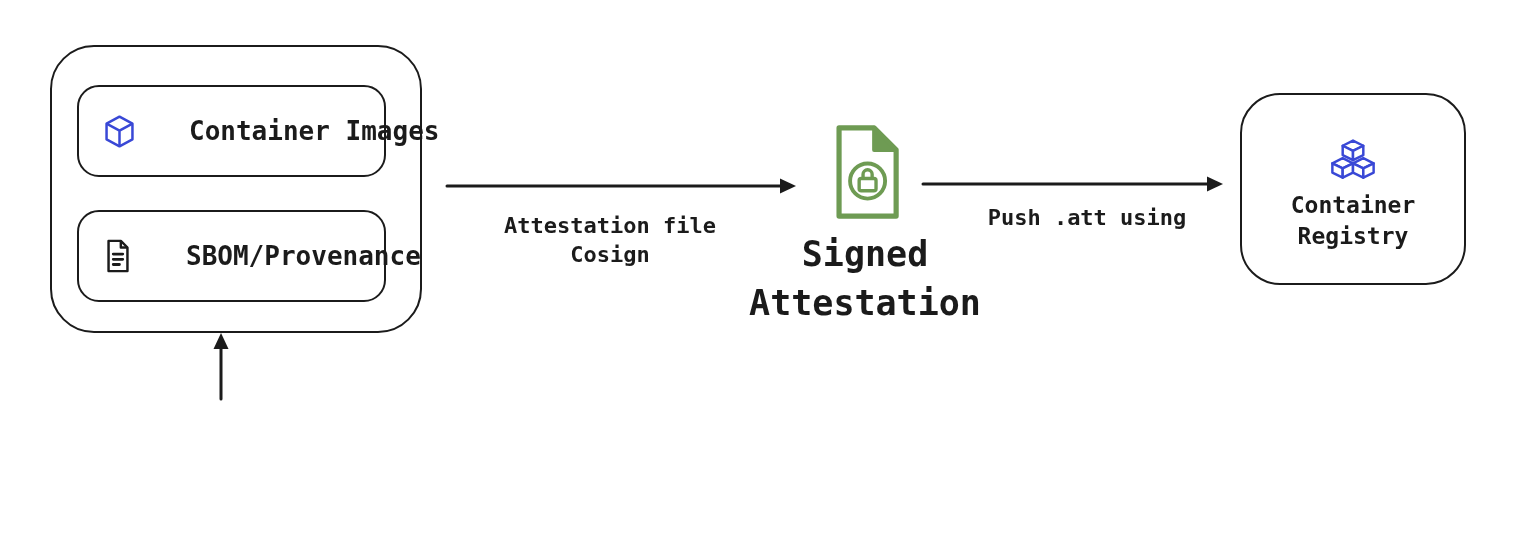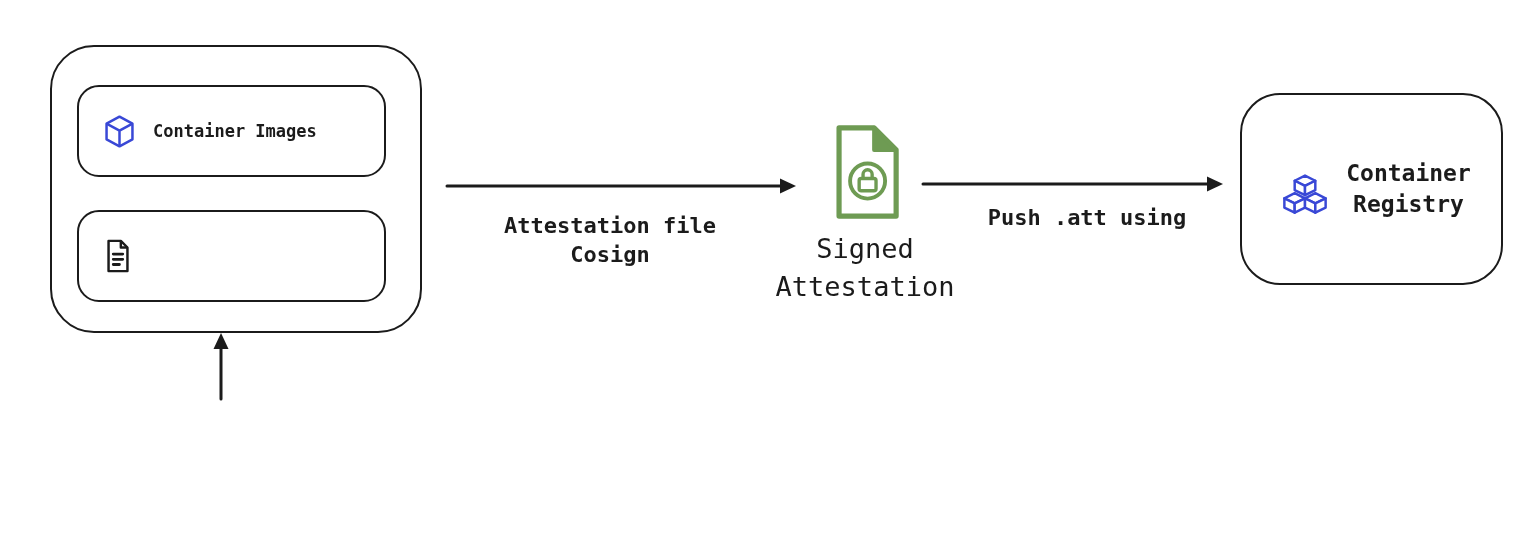--- a/index.html
+++ b/index.html
@@ -30,21 +30,21 @@
     position:absolute;left:50px;top:45px;width:372px;height:288px;
     border:2.5px solid var(--ink);border-radius:44px;background:var(--background);
   }
   .node-box{
     position:absolute;left:25px;width:309px;height:92px;
     border:2px solid var(--ink);border-radius:22px;background:var(--background);
     display:flex;align-items:center;padding:0 14px 0 22px;gap:15px;
   }
   .node-box.first{top:38px;}
   .node-box.second{top:163px;}
-  .node-label{font-size:17px;font-weight:600;white-space:nowrap;}
+  .node-label{font-size:26px;font-weight:600;white-space:nowrap;margin-left:36px;}
 
   .icon{display:inline-flex;align-items:center;justify-content:center;flex:0 0 auto;}
 
   
   .s-blue{stroke:var(--blue);fill:none;}
   .fw-blue{fill:#ffffff;stroke:var(--blue);}
   .s-ink{stroke:var(--ink);fill:none;}
   .s-green{stroke:var(--green);fill:none;}
   .f-green{fill:var(--green);stroke:var(--green);}
   .fw-green{fill:#ffffff;stroke:var(--green);}
@@ -61,27 +61,27 @@
   .edge-label{
     position:absolute;white-space:pre-line;text-align:center;
     font-size:22px;font-weight:600;line-height:1.32;color:var(--ink);
   }
   .edge-label.attestation{left:468px;top:211px;width:284px;}
   .edge-label.push{left:967px;top:203px;width:240px;}
 
   
   .signed-figure{position:absolute;left:745px;top:124px;width:240px;text-align:center;}
   .signed-figure .icon{margin-bottom:10px;}
-  .caption.big{font-size:27px;font-weight:400;line-height:1.4;}
+  .caption.big{font-size:35px;font-weight:700;line-height:1.4;}
 
   
   .registry-box{
-    position:absolute;left:1240px;top:93px;width:263px;height:192px;
+    position:absolute;left:1240px;top:93px;width:226px;height:192px;
     border:2px solid var(--ink);border-radius:40px;background:var(--background);
-    display:flex;flex-direction:row;align-items:center;justify-content:center;gap:8px;
+    display:flex;flex-direction:column;align-items:center;justify-content:center;gap:8px;
   }
   .registry-box .caption{font-size:23px;font-weight:700;}
 </style>
 </head>
 <body>
 
 <div class="canvas">
 
   <svg class="edges-layer" viewBox="0 0 1514 544">
     <g>
@@ -109,20 +109,21 @@
       <span class="node-label">Container Images</span>
     </div>
     <div class="node-box second">
       <span class="icon">
         <svg viewBox="0 0 36 38" width="34" height="36" aria-hidden="true">
           <path class="s-ink" d="M8 3 H21 L28 10 V35 H8 Z" stroke-width="2.6" stroke-linejoin="round"></path>
           <path class="s-ink" d="M21 3 V10 H28" stroke-width="2.6" stroke-linejoin="round"></path>
           <path class="s-ink" d="M13 17 H23 M13 22.5 H23 M13 28 H19.5" stroke-width="3" stroke-linecap="round"></path>
         </svg>
       </span>
+      <span class="node-label">SBOM/Provenance</span>
     </div>
   </div>
 
 
   <div class="edge-label attestation">Attestation file
 Cosign</div>
 
   <div class="signed-figure">
     <span class="icon">
       <svg viewBox="0 0 60 74" width="78" height="96" aria-hidden="true">

